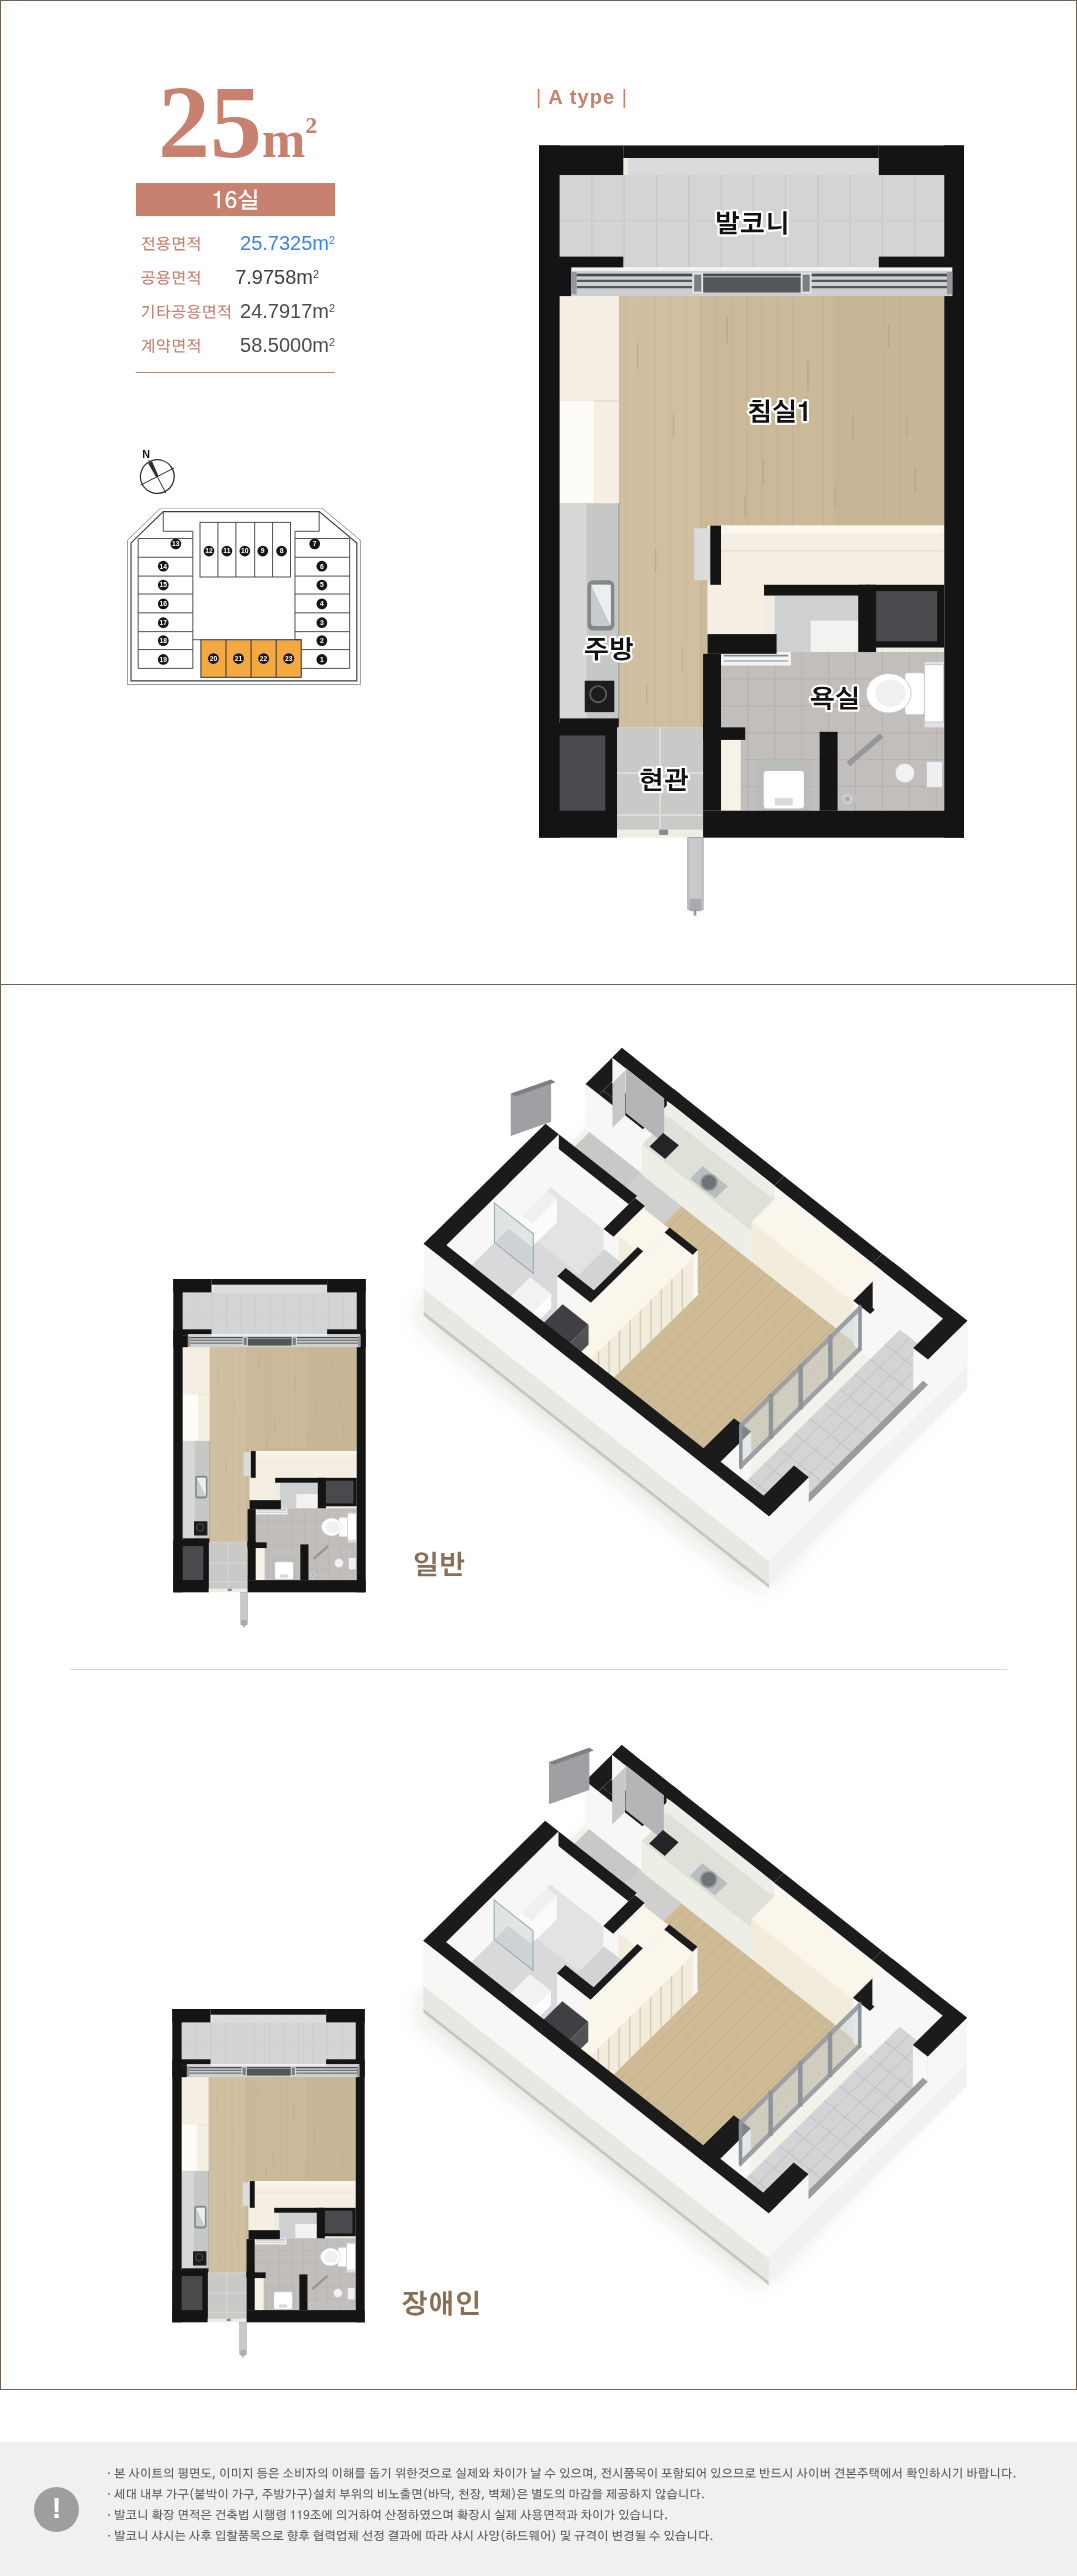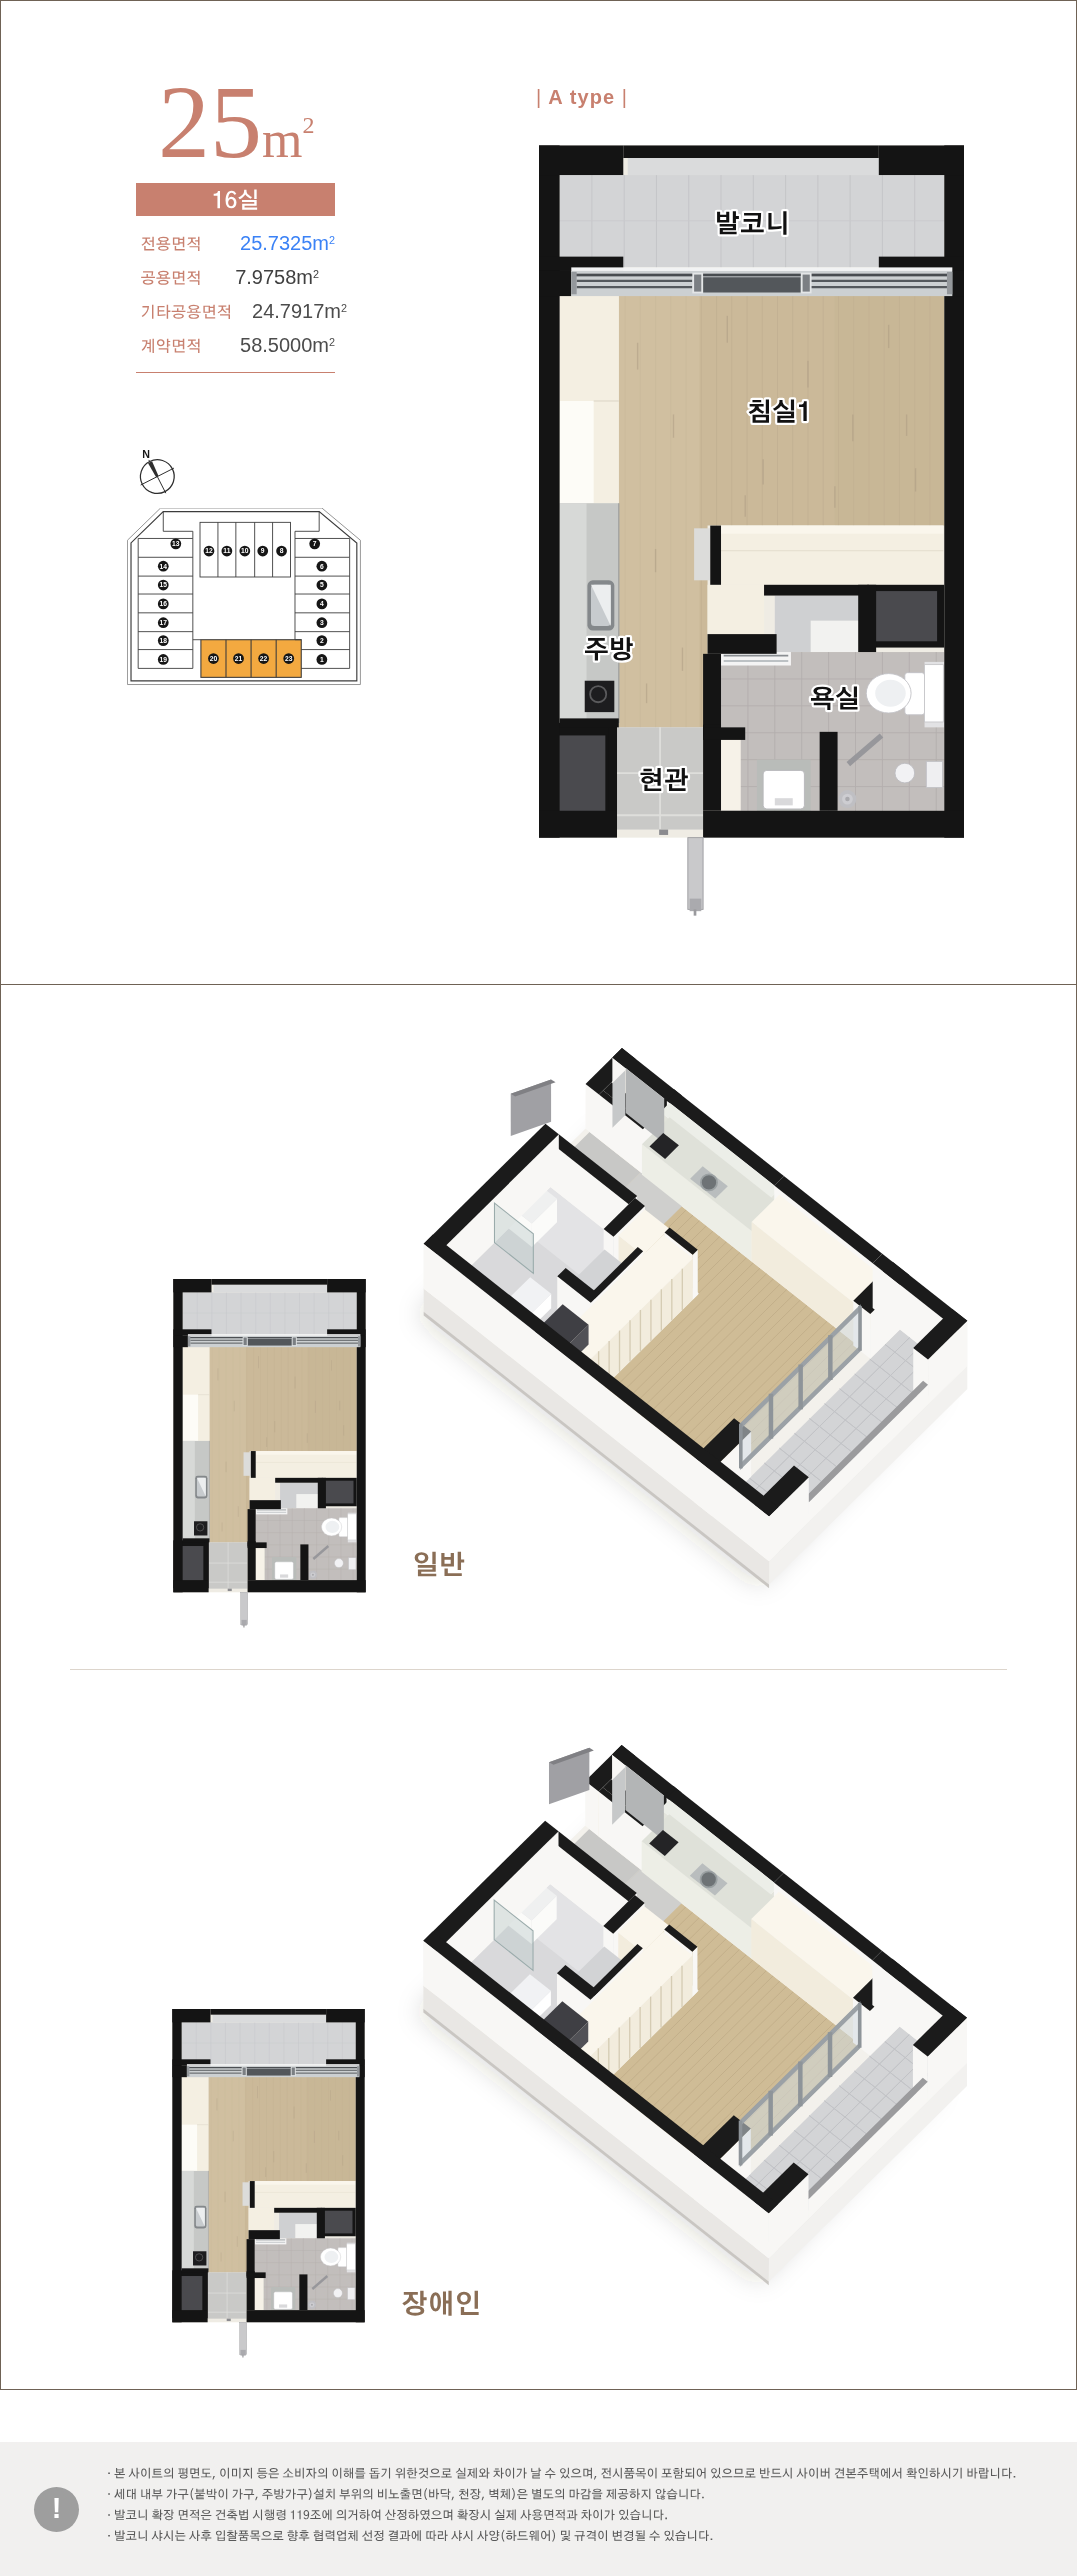--- a/index.html
+++ b/index.html
@@ -1,19 +1,19 @@
 <!DOCTYPE html>
 <html style="font-size:14.4px"><head><meta charset="utf-8"><style>
 *{margin:0;padding:0;box-sizing:border-box}
 body{width:1077px;height:2576px;position:relative;background:#fff;font-family:'Liberation Sans',sans-serif;overflow:hidden}
 .abs{position:absolute}
 </style></head><body>
 <div class="abs" style="left:0;top:0;width:1077px;height:985px;border:1.8px solid #6f6255"></div>
 <div class="abs" style="left:0;top:985px;width:1077px;height:1405px;border:1.8px solid #6f6255;border-top:none"></div>
-<div class="abs" style="left:158px;top:70px;font-family:'Liberation Serif',serif;font-weight:normal;color:#c8806f;line-height:1"><span style="font-size:104px">25</span><span style="font-size:52px">m</span><span style="font-size:24px;vertical-align:24px">2</span></div>
+<div class="abs" style="left:158px;top:70px;font-family:'Liberation Serif',serif;font-weight:bold;color:#c8806f;line-height:1"><span style="font-size:104px">25</span><span style="font-size:52px">m</span><span style="font-size:24px;vertical-align:24px">2</span></div>
 <div class="abs" style="left:136px;top:183px;width:199px;height:33px;background:#c8806f"></div>
 <svg class="abs" style="left:136px;top:183px" width="199" height="33" viewBox="0 0 222 37">
     <g transform="translate(84.3,28.0) scale(0.02441,-0.02441)">
       <path d="M92 563V650H126Q283 650 283 763V784H382V-9H265V563ZM756 246Q756 169 793 122Q830 76 890 76Q948 76 986 122Q1023 168 1023 246Q1023 325 986 370Q948 416 889 416Q831 416 794 368Q756 321 756 246ZM636 351Q636 439 652 516Q667 593 699 657Q731 721 786 758Q842 795 915 795Q1065 795 1133 641L1043 610Q994 701 916 701Q799 701 764 509Q754 462 751 419Q770 459 810 484Q851 510 905 510Q1008 510 1074 436Q1139 361 1139 247Q1139 133 1074 58Q1008 -18 894 -18Q777 -18 710 65Q636 155 636 351ZM1400 -77V190H1956V274H1394V370H2066V106H1510V18H2088V-77ZM1954 411V849H2066V411ZM1222 480Q1271 502 1315 530Q1359 558 1400 594Q1441 631 1466 678Q1490 725 1490 775V833H1599V776Q1599 728 1625 682Q1651 636 1694 602Q1736 567 1775 543Q1814 519 1853 502L1792 426Q1734 449 1658 504Q1583 559 1546 616Q1508 554 1434 496Q1361 438 1287 405Z" fill="#fff"></path>
     </g>
   </svg>
 <svg class="abs" style="left:136px;top:224px" width="206" height="144" viewBox="0 0 230 160">
 <g transform="translate(5.0,28.0) scale(0.01709,-0.01709)">
       <path d="M244 -62V223H338V21H899V-62ZM585 497V581H775V836H869V155H775V497ZM66 311Q95 323 126 342Q158 360 194 389Q230 418 258 451Q287 484 306 527Q326 570 327 614V696H119V777H632V696H427V617Q428 569 453 522Q478 474 516 438Q555 401 592 374Q630 348 666 330L614 269Q550 299 480 360Q409 420 379 473Q347 415 271 348Q195 280 122 247ZM1149 74Q1149 152 1242 194Q1335 235 1493 235Q1651 235 1746 194Q1840 153 1840 74Q1840 -3 1744 -45Q1649 -87 1493 -86Q1334 -85 1242 -44Q1149 -3 1149 74ZM1252 74Q1252 -10 1493 -10Q1602 -10 1670 12Q1737 33 1737 74Q1737 117 1671 138Q1605 159 1493 159Q1252 159 1252 74ZM1040 304V382H1269V496H1359V382H1629V496H1718V382H1943V304ZM1143 662Q1143 742 1243 784Q1343 825 1494 825Q1589 825 1666 808Q1743 792 1794 754Q1845 716 1845 662Q1845 608 1794 570Q1744 532 1666 516Q1589 499 1494 499Q1341 499 1242 540Q1143 582 1143 662ZM1247 662Q1247 616 1320 594Q1393 573 1494 573Q1597 573 1669 596Q1741 618 1741 662Q1741 706 1668 729Q1596 752 1494 752Q1397 752 1322 729Q1247 706 1247 662ZM2237 -62V222H2331V21H2890V-62ZM2513 382V461H2767V620H2513V698H2767V836H2861V150H2767V382ZM2118 306V774H2552V306ZM2210 382H2461V698H2210ZM3204 134V214H3855V-98H3762V134ZM3570 512V595H3761V836H3855V262H3761V512ZM3049 336Q3086 351 3127 376Q3168 401 3210 438Q3252 474 3280 523Q3308 572 3309 623V698H3101V778H3615V698H3410V626Q3412 581 3436 536Q3461 492 3500 458Q3538 423 3575 398Q3612 373 3648 356L3597 294Q3533 322 3462 380Q3391 438 3361 489Q3328 432 3252 368Q3177 304 3103 273Z" fill="#c8806f"></path>
     </g>
@@ -26,21 +26,21 @@
 <g transform="translate(5.0,142.0) scale(0.01709,-0.01709)">
       <path d="M422 213V296H591V489H442V572H591V810H677V-49H591V213ZM786 -90V836H877V-90ZM72 103Q216 221 288 370Q360 520 362 660H109V743H461Q461 322 143 47ZM1189 135V214H1821V-98H1727V135ZM1727 263V836H1821V694H1943V618H1821V461H1943V386H1821V263ZM1076 573Q1076 673 1146 735Q1215 797 1324 797Q1432 797 1502 735Q1571 673 1571 573Q1571 472 1502 411Q1433 350 1324 350Q1214 350 1145 411Q1076 472 1076 573ZM1172 573Q1172 509 1214 468Q1257 426 1324 426Q1391 426 1433 468Q1475 509 1475 573Q1475 636 1433 678Q1391 721 1324 721Q1258 721 1215 678Q1172 635 1172 573ZM2237 -62V222H2331V21H2890V-62ZM2513 382V461H2767V620H2513V698H2767V836H2861V150H2767V382ZM2118 306V774H2552V306ZM2210 382H2461V698H2210ZM3204 134V214H3855V-98H3762V134ZM3570 512V595H3761V836H3855V262H3761V512ZM3049 336Q3086 351 3127 376Q3168 401 3210 438Q3252 474 3280 523Q3308 572 3309 623V698H3101V778H3615V698H3410V626Q3412 581 3436 536Q3461 492 3500 458Q3538 423 3575 398Q3612 373 3648 356L3597 294Q3533 322 3462 380Q3391 438 3361 489Q3328 432 3252 368Q3177 304 3103 273Z" fill="#c8806f"></path>
     </g>
 </svg>
 <div class="abs" style="left:140px;top:232px;width:195px;height:23px;font-size:20px">
     <span style="position:absolute;right:0;color:#3b82f6">25.7325m<span style="font-size:10.8px;vertical-align:6.3px">2</span></span>
   </div>
 <div class="abs" style="left:140px;top:266px;width:195px;height:23px;font-size:20px">
     <span style="position:absolute;right:16px;color:#404040">7.9758m<span style="font-size:10.8px;vertical-align:6.3px">2</span></span>
   </div>
-<div class="abs" style="left:152px;top:300px;width:195px;height:23px;font-size:20px">
+<div class="abs" style="left:140px;top:300px;width:195px;height:23px;font-size:20px">
     <span style="position:absolute;right:0;color:#4c4c4c">24.7917m<span style="font-size:10.8px;vertical-align:6.3px">2</span></span>
   </div>
 <div class="abs" style="left:140px;top:334px;width:195px;height:23px;font-size:20px">
     <span style="position:absolute;right:0;color:#4c4c4c">58.5000m<span style="font-size:10.8px;vertical-align:6.3px">2</span></span>
   </div>
 <div class="abs" style="left:136px;top:372px;width:199px;height:0.9px;background:#c8806f"></div>
 <svg class="abs" style="left:136px;top:447px" width="48" height="52" viewBox="0 0 54 58">
     <g transform="rotate(-27 24 33)">
       <circle cx="24" cy="33" r="19" fill="none" stroke="#2e2e2e" stroke-width="1.4"></circle>
       <line x1="24" y1="12" x2="24" y2="54" stroke="#2e2e2e" stroke-width="1"></line>

